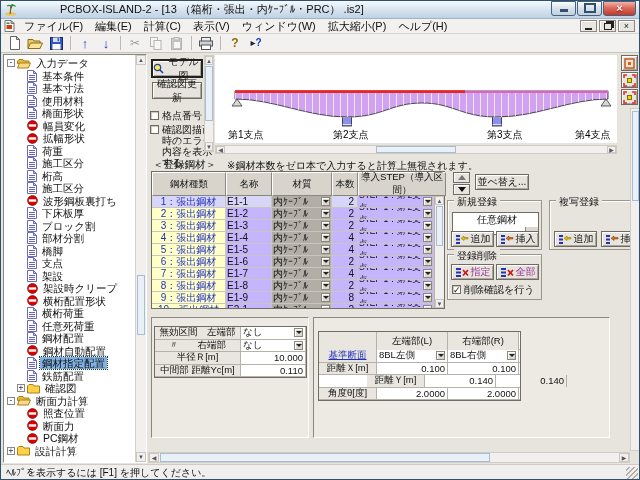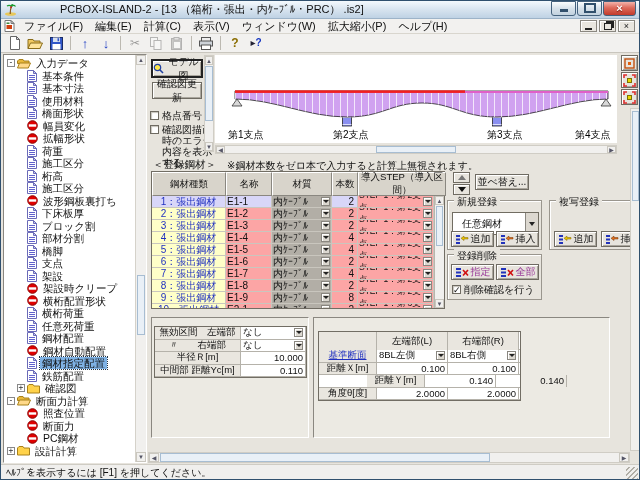--- a/index.html
+++ b/index.html
@@ -65,21 +65,21 @@
   .bicon{display:inline-flex;}
   .magenta{color:#993a99;}
   
   .main{flex:1;position:relative;background:#e7e4dd;overflow:hidden;}
   .diagram{position:absolute;left:68px;top:2px;width:402px;height:88px;background:#fff;}
   .support-label{position:absolute;bottom:1px;font-size:10px;color:#000;}
   .sect-label{position:absolute;font-size:10.5px;}
   .note{position:absolute;font-size:10px;color:#111;}
   
   .steel-table{position:absolute;left:4px;top:118px;width:294px;height:138px;border:1px solid #716d64;
-    background:#fca5a5;}
+    background:#c4b5fd;}
   .st-header{display:flex;height:24px;}
   .st-h{background:#d8d4cb;border:1px solid;border-color:#fff #8a8780 #8a8780 #fff;
     display:flex;align-items:center;justify-content:center;font-size:9.5px;text-align:center;flex:none;}
   #st-rows{position:absolute;top:24px;left:0;right:10px;bottom:0;overflow:hidden;}
   .st-row{display:flex;height:12px;border-bottom:1px solid #c9c6be;}
   .st-c{border-right:1px solid #c9c6be;display:flex;align-items:center;overflow:hidden;flex:none;font-size:10px;padding:0 1px;}
   .c-type{width:74px;justify-content:center;background:#ffffc8;color:#2030c0;}
   .c-name{width:46px;}
   .c-mat{width:60px;background:#b2aea6;}
   .c-num{width:26px;justify-content:flex-end;padding-right:3px;}
@@ -96,21 +96,21 @@
   .ptable{position:absolute;background:#fff;border:1px solid #716d64;}
   .prow{display:flex;height:12.5px;border-bottom:1px solid #b5b2aa;}
   .pcell{border-right:1px solid #b5b2aa;display:flex;align-items:center;font-size:9.5px;
     padding:0 2px;overflow:hidden;flex:none;justify-content:flex-end;}
   .plabel{background:#e9e6df;justify-content:center;}
   .pnum{justify-content:flex-end;}
   .plink{color:#2030c0;text-decoration:underline;}
   .phead{background:#e9e6df;justify-content:center;}
   
   .select{position:absolute;background:#fff;border:1px solid #716d62;height:23px;
-    display:flex;align-items:center;font-size:10px;padding-left:9px;}
+    display:flex;align-items:center;font-size:10px;padding-left:3px;flex-direction:column;}
   .select .dds{margin-left:auto;width:13px;height:100%;background:#dcd8d0;border-left:1px solid #8a8780;
     display:flex;align-items:center;justify-content:center;}
   .select .dds::after{content:"";border:3px solid transparent;border-top:4px solid #222;margin-top:4px;}
   .spin{position:absolute;width:17px;height:11px;background:#e7e4dd;border:1px solid #6f6b62;
     box-shadow:inset 1px 1px 0 #fff;display:flex;align-items:center;justify-content:center;padding:0;}
   .tri-up{border:4px solid transparent;border-bottom:5px solid #777;margin-top:-4px;}
   .tri-down{border:4px solid transparent;border-top:5px solid #111;margin-bottom:-4px;}
   
   .statusbar{height:16px;border-top:1px solid #cfccc4;background:#f0efed;display:flex;
     align-items:center;padding:0 5px;font-size:10px;position:relative;}

